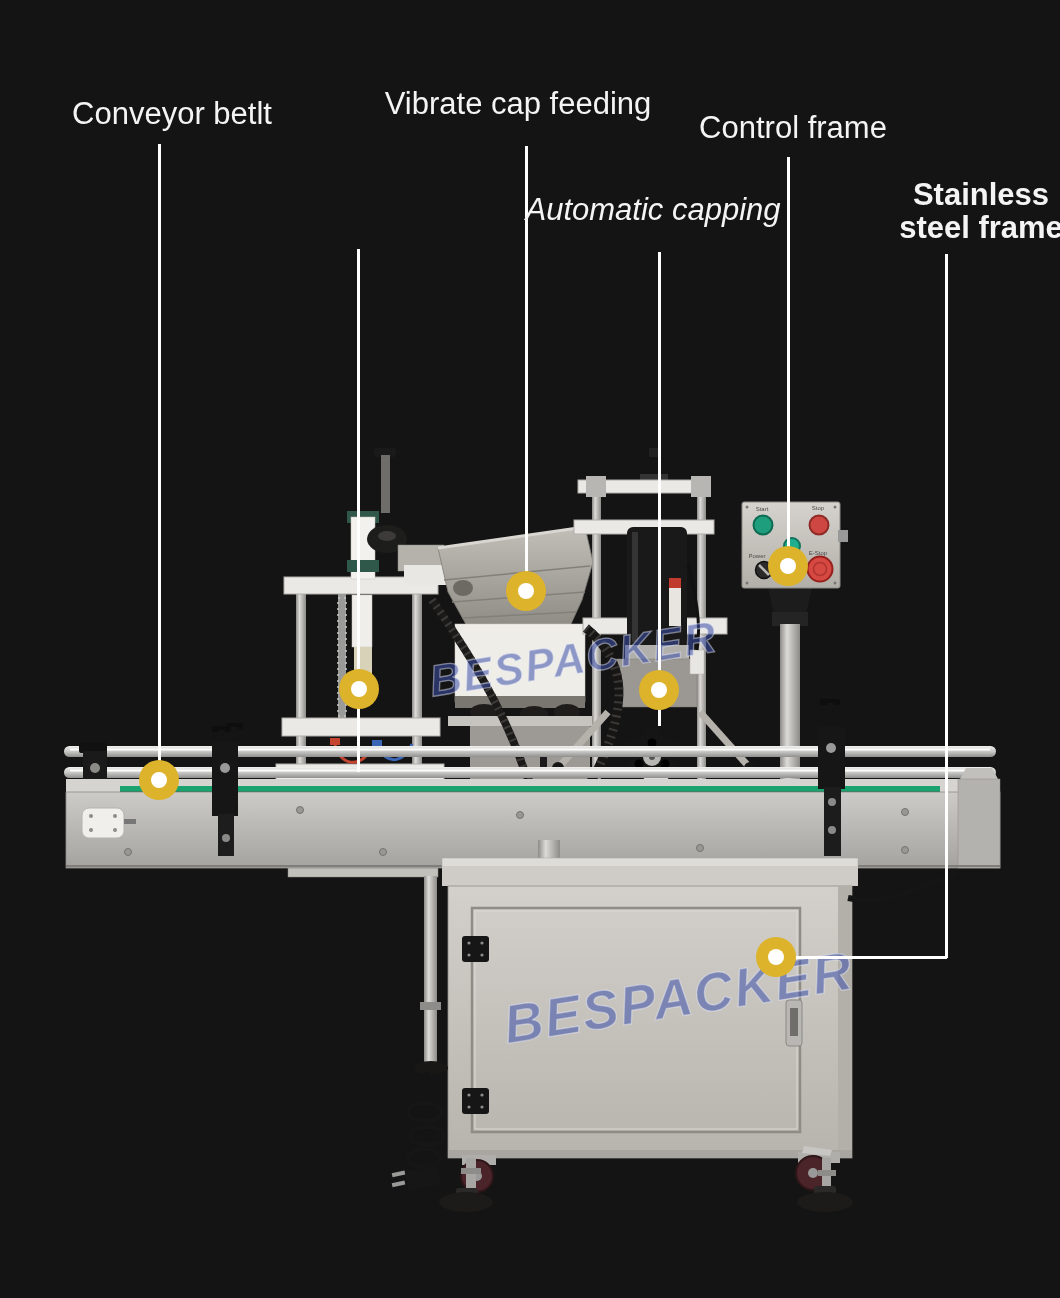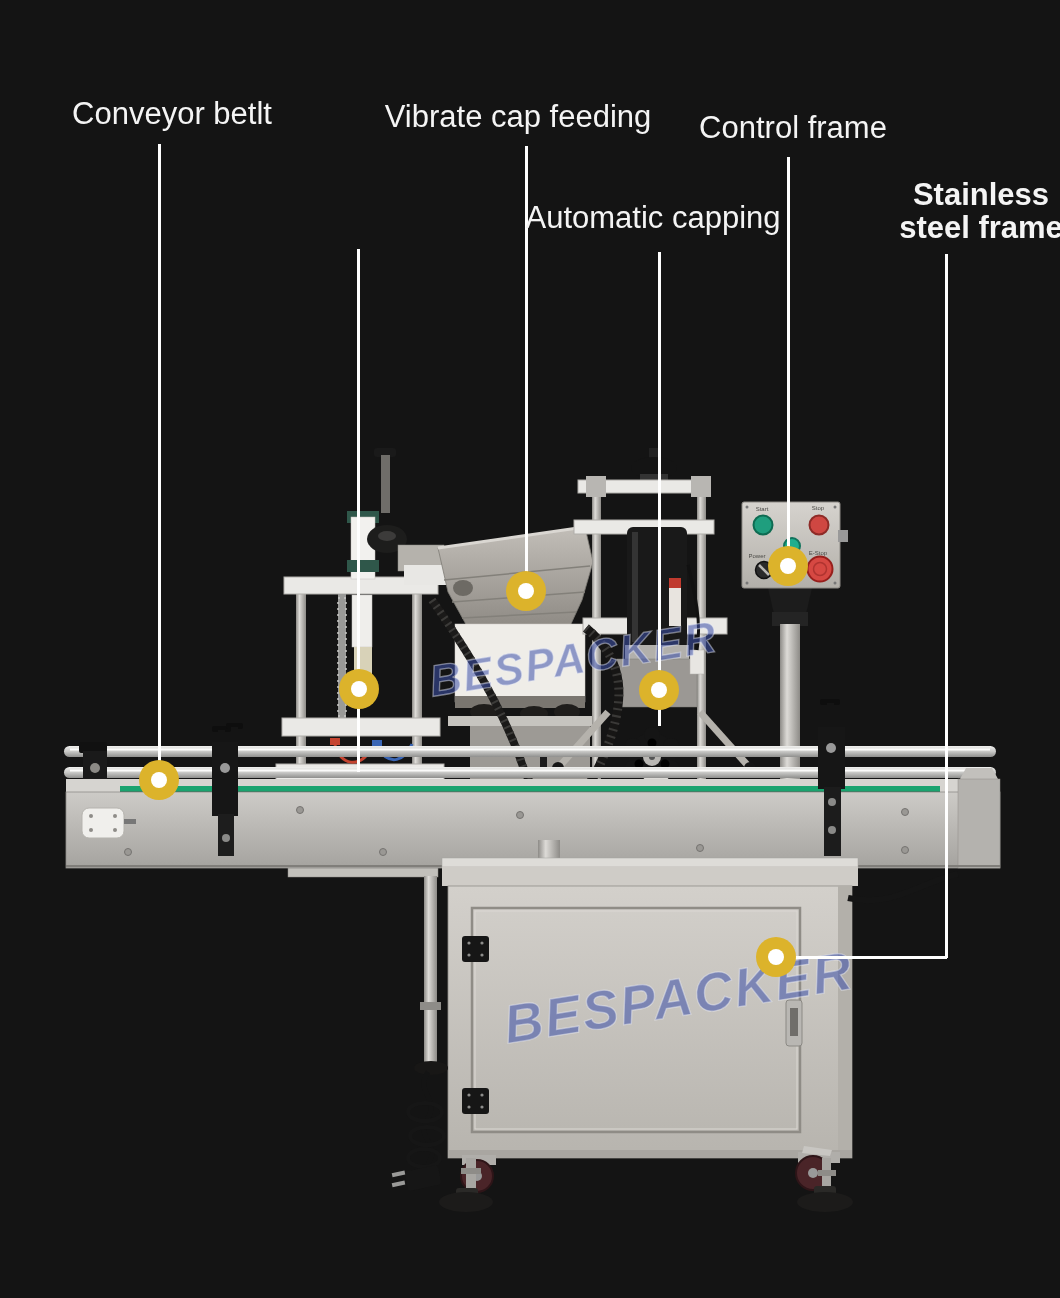--- a/index.html
+++ b/index.html
@@ -330,21 +330,21 @@
       <span class="core"></span>
     </div>
   <div class="dot" style="left:788px; top:566px;">
       <span class="core"></span>
     </div>
   <div class="dot" style="left:776px; top:957px;">
       <span class="core"></span>
     </div>
 
   <div class="callout-label" style="left:172px; top:98px;">Conveyor betlt</div>
-  <div class="callout-label" style="left:518px; top:101px;">Vibrate cap feeding</div>
+  <div class="callout-label" style="left:518px; top:88px;">Vibrate cap feeding</div>
   <div class="callout-label" style="left:793px; top:112px;">Control frame</div>
-  <div class="callout-label" style="left:653px; top:202px;">Automatic capping</div>
+  <div class="callout-label" style="left:653px; top:194px;font-style:italic;">Automatic capping</div>
   <div class="callout-label" style="left:981px; top:178px; line-height:33px;font-weight:bold;">
     <span style="display:block;">Stainless</span>
     <span style="display:block;">steel frame</span>
   </div>
 
 </div>
 
 </body></html>

